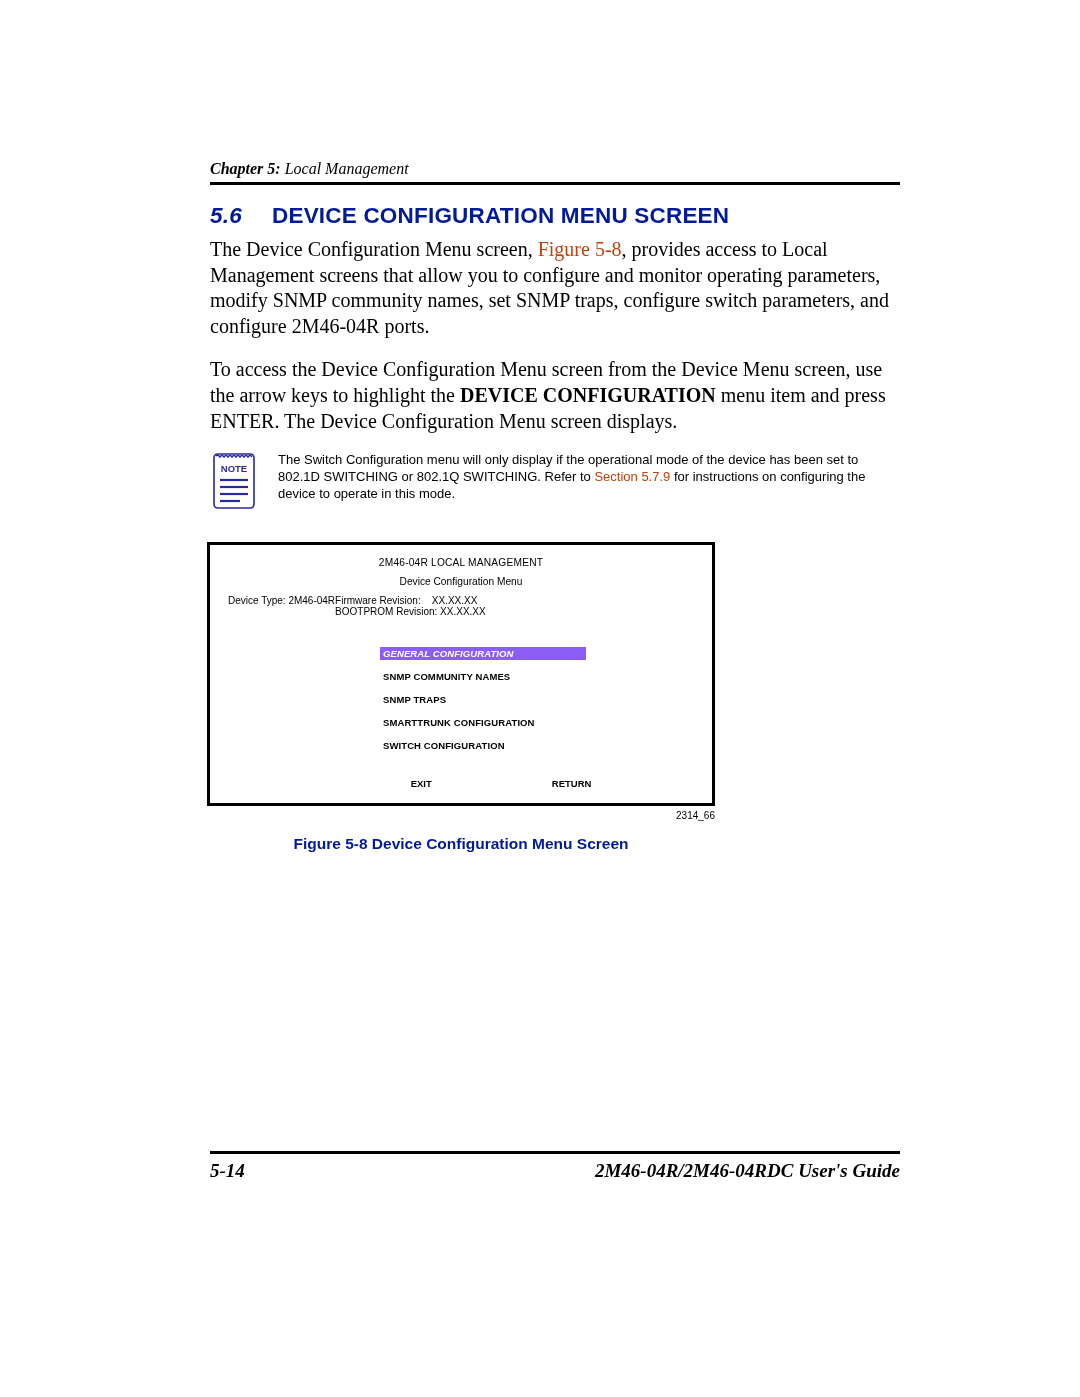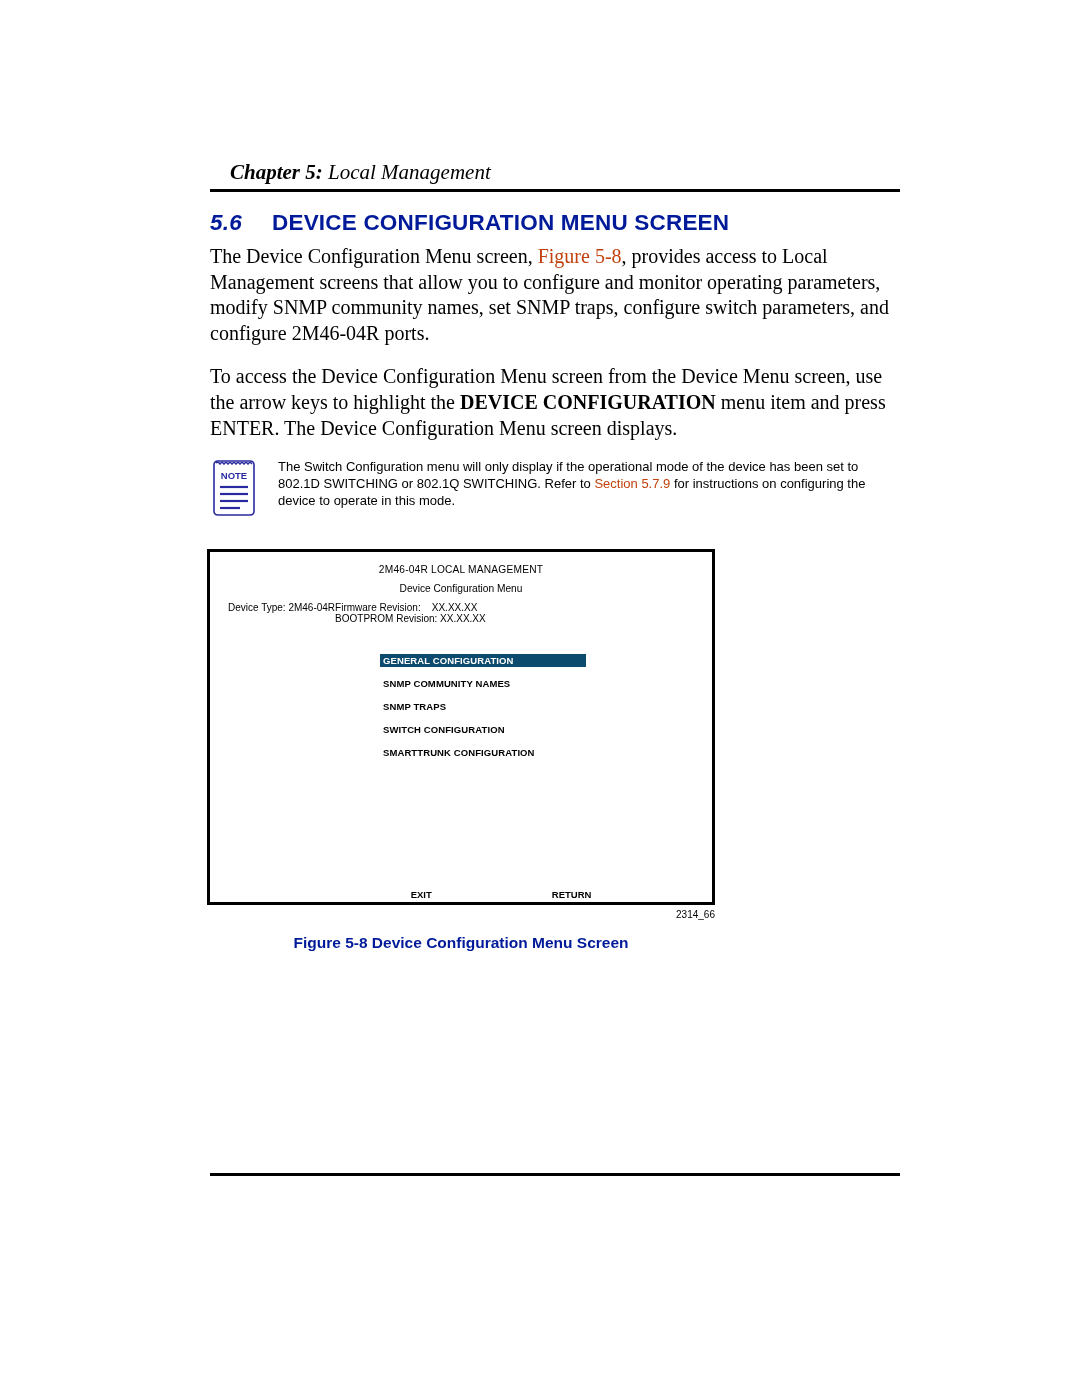--- a/index.html
+++ b/index.html
@@ -14,23 +14,22 @@
   }
   .page {
     position: relative;
     width: 1080px;
     height: 1397px;
     box-sizing: border-box;
     padding: 160px 180px 0 210px;
   }
   .running-header {
     font-style: italic;
-    font-size: 21px;
+    font-size: 16px;
     margin-bottom: 4px;
-    margin-left: 20px;
   }
   .running-header .chapter-bold {
     font-weight: bold;
     font-style: italic;
   }
   .header-rule {
     height: 3px;
     background: #000;
     width: 100%;
     margin-bottom: 18px;
@@ -70,23 +69,23 @@
     font-size: 13px;
     line-height: 1.3;
   }
 
   .terminal-wrap {
     margin-left: -3px;
   }
   .terminal {
     border: 3px solid #000;
     width: 508px;
-    height: 356px;
+    height: 264px;
     box-sizing: border-box;
-    padding: 12px 18px 0 18px;
+    padding: 12px 18px 12px 18px;
     font-family: Arial, Helvetica, sans-serif;
     position: relative;
     display: flex;
     flex-direction: column;
   }
   .term-title {
     text-align: center;
     font-size: 10.2px;
     letter-spacing: 0.2px;
     margin-bottom: 8px;
@@ -109,23 +108,24 @@
   }
   .term-menu-item {
     font-size: 9.5px;
     font-weight: bold;
     margin-bottom: 6px;
     padding: 1px 3px;
     display: inline-block;
     letter-spacing: 0.1px;
   }
   .term-menu-item.selected {
-    background: #0c4a6e;
+    background: #8b5cf6;
     color: #fff;
     padding-right: 72px;
+    font-style: italic;
   }
   .term-footer {
     margin-top: auto;
     display: flex;
     justify-content: center;
     gap: 120px;
     font-size: 9.5px;
     font-weight: bold;
     padding-bottom: 2px;
     padding-left: 80px;
@@ -215,29 +215,33 @@
         <div>Device Type: 2M46-04R</div>
         <div class="term-info-right">
           <div class="line">Firmware Revision:    XX.XX.XX</div>
           <div class="line">BOOTPROM Revision: XX.XX.XX</div>
         </div>
       </div>
       <div class="term-menu">
         <div><span class="term-menu-item selected">GENERAL CONFIGURATION</span></div>
         <div><span class="term-menu-item">SNMP COMMUNITY NAMES</span></div>
         <div><span class="term-menu-item">SNMP TRAPS</span></div>
+        <div><span class="term-menu-item">SMARTTRUNK CONFIGURATION</span></div>
         <div><span class="term-menu-item">SWITCH CONFIGURATION</span></div>
-        <div><span class="term-menu-item">SMARTTRUNK CONFIGURATION</span></div>
       </div>
       <div class="term-footer">
         <span>EXIT</span>
         <span>RETURN</span>
       </div>
     </div>
     <div class="figure-id">2314_66</div>
     <div class="figure-caption">Figure 5-8    Device Configuration Menu Screen</div>
   </div>
 
   <div class="footer">
     <div class="footer-rule"></div>
+    <div class="footer-row">
+      <span>5-14</span>
+      <span>2M46-04R/2M46-04RDC User's Guide</span>
+    </div>
   </div>
 
 </div>
 
 </body></html>

